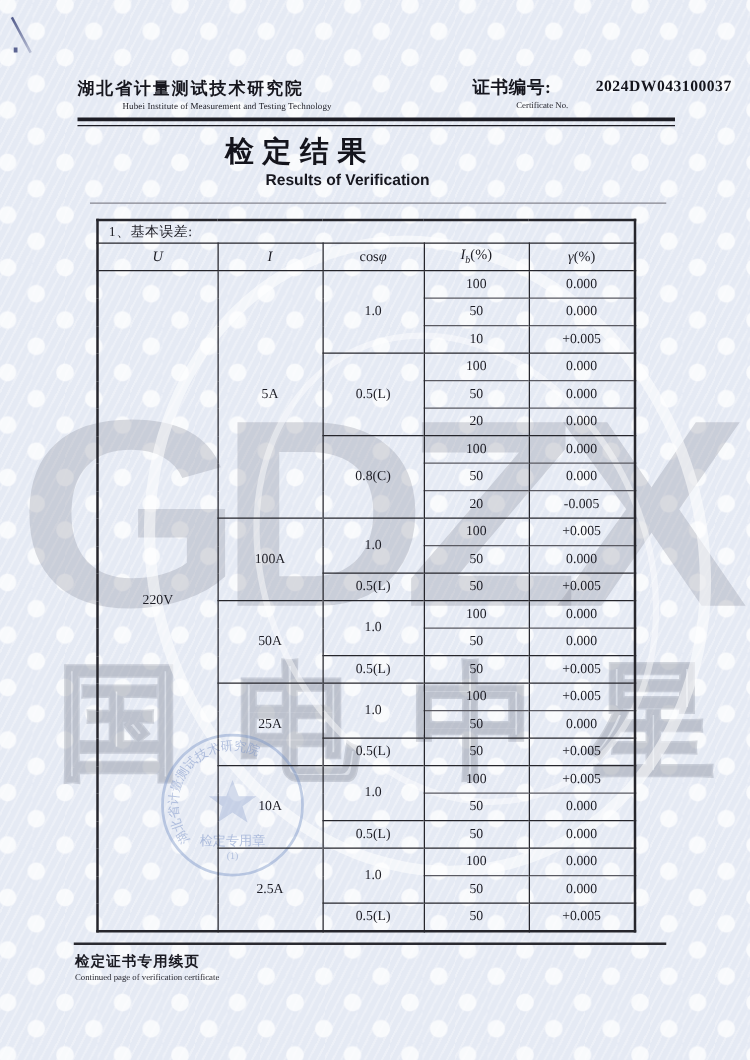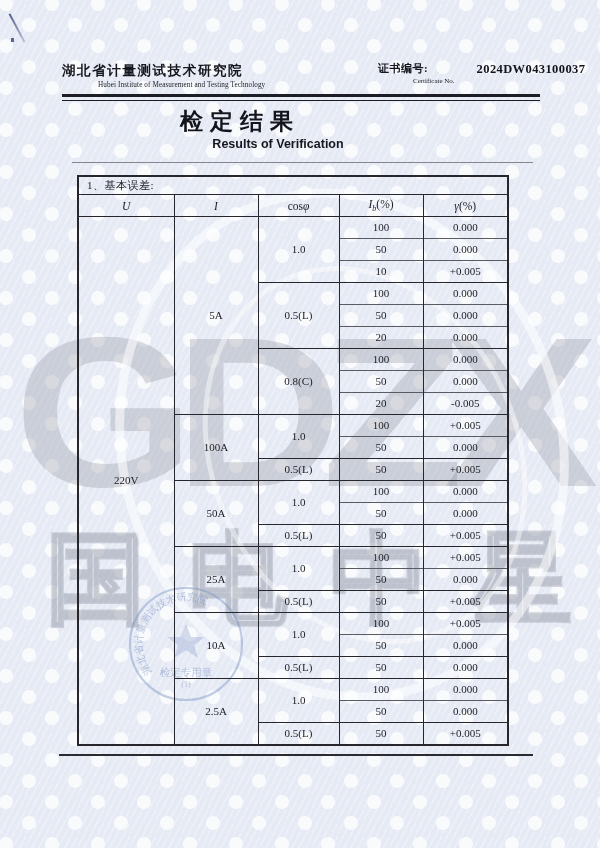--- a/index.html
+++ b/index.html
@@ -43,21 +43,21 @@
     position:absolute;left:16px;top:12px;width:2px;height:32px;z-index:3;
     background:linear-gradient(rgba(55,65,120,.85), rgba(55,65,120,.25));
     transform:rotate(-28deg);
   }
   .pen-dot{position:absolute;left:11px;top:38px;width:3px;height:4px;background:rgba(55,65,120,.8);z-index:3;}
   
   .org{position:absolute;left:62px;top:62px;z-index:2;}
   .org-cn{font-size:13.5px;font-weight:bold;letter-spacing:1.6px;color:#16161e;}
   .org-en{font-size:7.2px;letter-spacing:.1px;color:#23232b;margin-top:1px;padding-left:36px;}
   .cert{position:absolute;left:378px;top:61px;z-index:2;display:flex;align-items:flex-start;}
-  .cert-label-cn{font-size:11px;font-weight:bold;letter-spacing:.5px;color:#16161e;font-family:Liberation Serif, serif;}
+  .cert-label-cn{font-size:14px;font-weight:bold;letter-spacing:.5px;color:#16161e;font-family:Liberation Serif, serif;}
   .cert-label-en{font-size:7px;color:#23232b;margin-top:1px;padding-left:35px;}
   .cert-no{font-size:12.5px;letter-spacing:.4px;color:#14141c;margin-left:22px;margin-top:1px;font-weight:bold;}
   .double-rule{
     position:absolute;left:62px;top:94px;width:478px;height:3px;z-index:2;
     border-top:3px solid #1d1d25;border-bottom:1.5px solid #1d1d25;
   }
   .title{
     position:absolute;left:0;top:106px;width:480px;margin:0;z-index:2;
     text-align:center;font-family:"Liberation Sans",sans-serif;
     font-size:23px;font-weight:bold;letter-spacing:7px;color:#14141c;
@@ -278,14 +278,18 @@
         </tr>
         <tr class="cos-start">
           <td rowspan="1">0.5(L)</td>
           <td>50</td>
           <td>+0.005</td>
         </tr>
       </tbody>
   </table>
 
   <div class="foot-rule"></div>
+  <div class="foot-left">
+    <div class="foot-left-cn">检定证书专用续页</div>
+    <div class="foot-left-en">Continued page of verification certificate</div>
+  </div>
 
 </div>
 
 </body></html>

